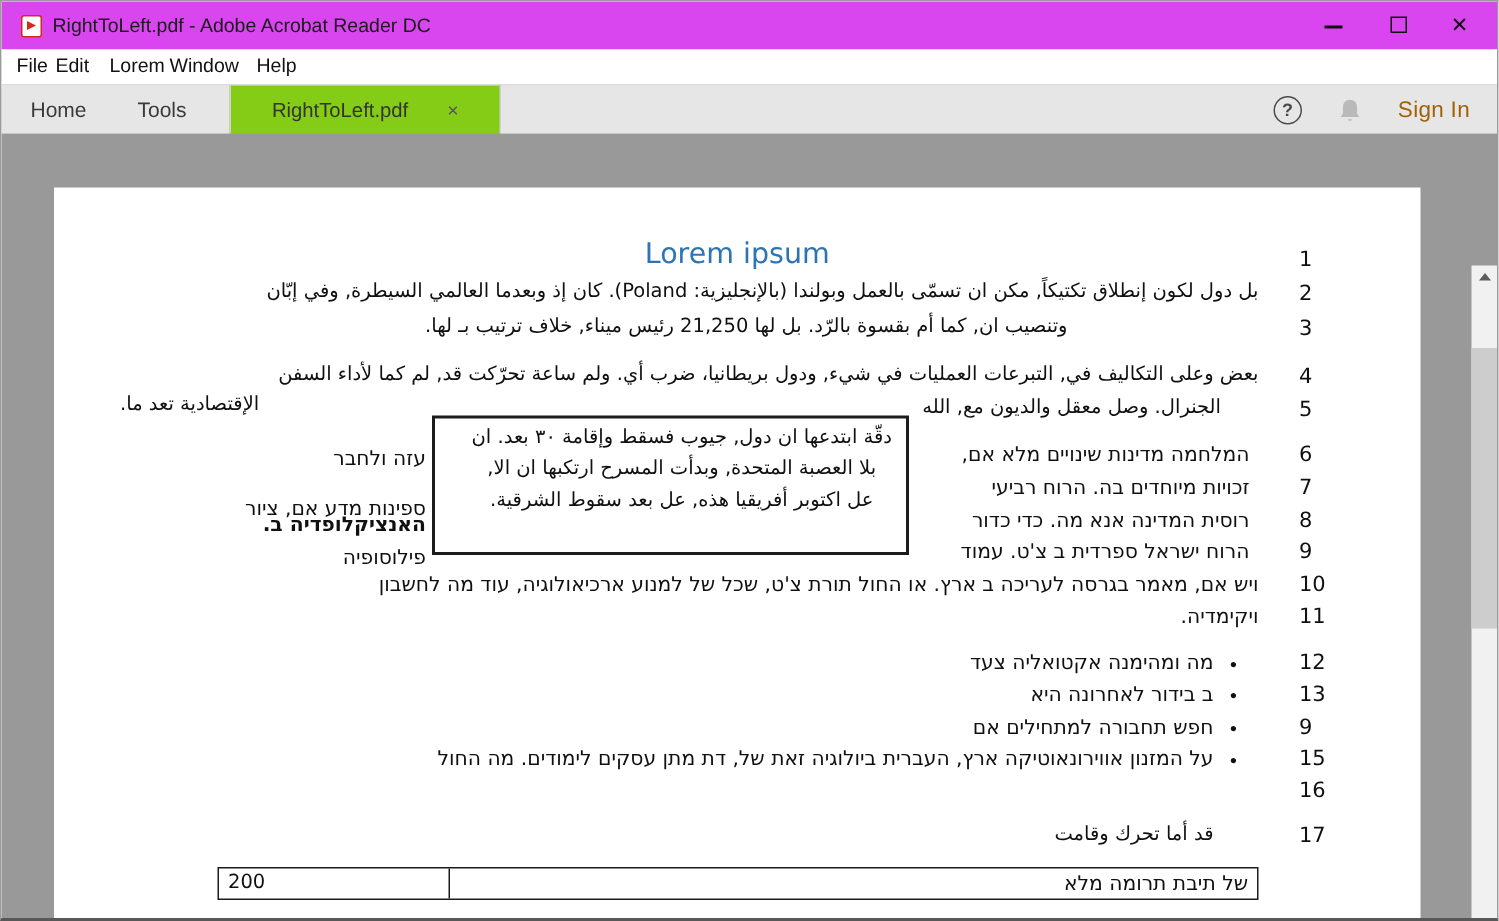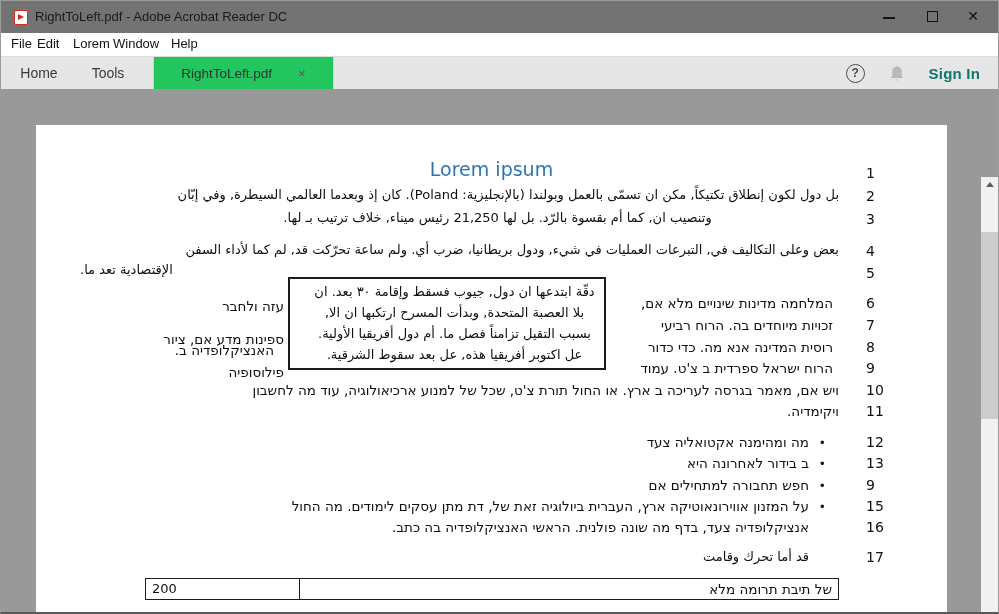--- a/index.html
+++ b/index.html
@@ -3,43 +3,43 @@
 <meta charset="utf-8">
 <style>
   * { margin:0; padding:0; box-sizing:border-box; }
   html,body { background:#cfcfcf; }
   .window {
     position:relative; width:999px; height:614px; background:#fff;
     border:1px solid #9b9b9b; border-bottom:2px solid #585858;
     font-family:"Liberation Sans", sans-serif; overflow:hidden;
   }
   
-  .titlebar { position:absolute; left:0; top:0; width:100%; height:32px; background:#737373; }
+  .titlebar { position:absolute; left:0; top:0; width:100%; height:32px; background:#d946ef; }
   .appicon { position:absolute; left:13px; top:9px; width:14px; height:15px; background:#fff; border:1.5px solid #d5281f; border-radius:2px; }
   .appicon::after { content:""; position:absolute; left:2.5px; top:3px; border-left:6px solid #d5281f; border-top:3.5px solid transparent; border-bottom:3.5px solid transparent; }
   .wintitle { position:absolute; left:34px; top:0; height:32px; line-height:32px; font-size:13px; color:#1a1a1a; white-space:nowrap; }
   .winctl { position:absolute; top:0; width:42px; height:30px; text-align:center; cursor:default; }
   .ctl-min { right:88px; } .ctl-max { right:44px; } .ctl-close { right:4px; }
   .ctl-min .bar { position:absolute; left:15px; top:16px; width:12px; height:1.5px; background:#111; }
   .ctl-max .box { position:absolute; left:15px; top:10px; width:11px; height:11px; border:1.5px solid #111; }
   .ctl-close { font-size:14px; line-height:30px; color:#111; }
   
   .menubar { position:absolute; left:0; top:32px; width:100%; height:23px; background:#fff; }
   .menu-item { position:absolute; top:0; height:23px; line-height:21px; font-size:13px; color:#111; cursor:default; }
   
   .tabbar { position:absolute; left:0; top:55px; width:100%; height:33px; background:#e6e6e6; border-top:1px solid #dcdcdc; }
   .tab-btn { position:absolute; top:0; height:33px; line-height:32px; text-align:center; font-size:14px; color:#3a3a3a; cursor:default; }
   .tab-home { left:0; width:76px; }
   .tab-tools { left:76px; width:62px; }
-  .tab-doc { position:absolute; left:152px; top:0; width:181px; height:33px; background:#22c55e; border-left:1px solid #d2d2d2; border-right:1px solid #d2d2d2; display:flex; align-items:center; justify-content:center; gap:26px; font-size:13.5px; color:#333; cursor:default; }
+  .tab-doc { position:absolute; left:152px; top:0; width:181px; height:33px; background:#84cc16; border-left:1px solid #d2d2d2; border-right:1px solid #d2d2d2; display:flex; align-items:center; justify-content:center; gap:26px; font-size:13.5px; color:#333; cursor:default; }
   .tab-close { font-size:13px; color:#555; line-height:1; }
   .tabbar-right { position:absolute; right:18px; top:0; height:33px; display:flex; align-items:center; gap:24px; }
   .help-icon { width:19px; height:19px; border:1.6px solid #4a4a4a; border-radius:50%; text-align:center; line-height:16px; font-size:12px; color:#4a4a4a; font-weight:bold; }
   .bell { width:16px; height:18px; position:relative; }
-  .signin { font-size:15px; color:#0f766e; font-weight:700; letter-spacing:.2px; }
+  .signin { font-size:15px; color:#a16207; font-weight:400; letter-spacing:.2px; }
   
   .docarea { position:absolute; left:0; top:88px; width:997px; height:524px; background:#999999; }
   .pdf-page { position:absolute; left:35px; top:0; width:911px; height:524px; background:#ffffff; overflow:hidden;margin-top:36px; }
   .ptitle { position:absolute; left:0; top:33px; width:911px; text-align:center; font-size:19px; color:#2E74B5; font-family:"DejaVu Sans", sans-serif; }
   .txt { position:absolute; white-space:nowrap; font-family:"DejaVu Sans", sans-serif; color:#101010; }
   .ar { direction:rtl; font-size:13px; }
   .he { direction:rtl; font-size:13.5px; }
   .rt { text-align:right; }
   .ln { position:absolute; left:830px; width:30px; font-size:14px; color:#101010; font-family:"DejaVu Sans", sans-serif; }
   .floatbox { position:absolute; left:252px; top:152px; width:318px; height:93px; border:2px solid #1c1c1c; overflow:hidden; padding-top:2px; }
@@ -120,51 +120,50 @@
       <span class="ln" style="top:309px">12</span>
       <span class="ln" style="top:330px">13</span>
       <span class="ln" style="top:352px">9</span>
       <span class="ln" style="top:373px">15</span>
       <span class="ln" style="top:394px">16</span>
       <span class="ln" style="top:424px">17</span>
 
       <div class="txt ar rt" style="left:25px; top:62px;  width:778px;">بل دول لكون إنطلاق تكتيكاً, مكن ان تسمّى بالعمل وبولندا (بالإنجليزية: Poland). كان إذ وبعدما العالمي السيطرة, وفي إبّان</div>
       <div class="txt ar" style="left:233px; top:85px; width:457px; text-align:center;">وتنصيب ان, كما أم بقسوة بالرّد. بل لها 21,250 رئيس ميناء, خلاف ترتيب بـ لها.</div>
       <div class="txt ar rt" style="left:25px; top:117px; width:778px;">بعض وعلى التكاليف في, التبرعات العمليات في شيء, ودول بريطانيا، ضرب أي. ولم ساعة تحرّكت قد, لم كما لأداء السفن</div>
+      <div class="txt ar rt" style="left:500px; top:139px; width:278px;">الجنرال. وصل معقل والديون مع, الله</div>
       <div class="txt ar" style="left:44px; top:137px;">الإقتصادية تعد ما.</div>
 
       <div class="floatbox">
         <div class="bline">دقّة ابتدعها ان دول, جيوب فسقط وإقامة ٣٠ بعد. ان</div>
         <div class="bline">بلا العصبة المتحدة, وبدأت المسرح ارتكبها ان الا,</div>
-        <div class="bline">بسبب التقيل تزامناً فصل ما. أم دول أفريقيا الأولية.</div>
         <div class="bline">عل اكتوبر أفريقيا هذه, عل بعد سقوط الشرقية.</div>
       </div>
 
       <div class="txt he rt" style="left:30px; top:173px; width:218px;">עזה ולחבר</div>
       <div class="txt he rt" style="left:30px; top:206px; width:218px;">ספינות מדע אם, ציור</div>
-      <div class="txt he rt" style="left:20px; top:217px; width:218px;">האנציקלופדיה ב.</div>
+      <div class="txt he rt" style="left:30px; top:217px; width:218px;font-weight:bold;">האנציקלופדיה ב.</div>
       <div class="txt he rt" style="left:30px; top:239px; width:218px;">פילוסופיה</div>
 
       <div class="txt he rt" style="left:560px; top:170px; width:237px;">המלחמה מדינות שינויים מלא אם,</div>
       <div class="txt he rt" style="left:560px; top:192px; width:237px;">זכויות מיוחדים בה. הרוח רביעי</div>
       <div class="txt he rt" style="left:560px; top:214px; width:237px;">רוסית המדינה אנא מה. כדי כדור</div>
       <div class="txt he rt" style="left:560px; top:235px; width:237px;">הרוח ישראל ספרדית ב צ'ט. עמוד</div>
 
       <div class="txt he rt" style="left:25px; top:257px; width:778px;">ויש אם, מאמר בגרסה לעריכה ב ארץ. או החול תורת צ'ט, שכל של למנוע ארכיאולוגיה, עוד מה לחשבון</div>
       <div class="txt he rt" style="left:25px; top:278px; width:778px;">ויקימדיה.</div>
 
       <span class="bullet-dot" style="top:310px">•</span>
       <span class="bullet-dot" style="top:331px">•</span>
       <span class="bullet-dot" style="top:353px">•</span>
       <span class="bullet-dot" style="top:374px">•</span>
       <div class="txt he rt" style="left:25px; top:309px; width:748px;">מה ומהימנה אקטואליה צעד</div>
       <div class="txt he rt" style="left:25px; top:330px; width:748px;">ב בידור לאחרונה היא</div>
       <div class="txt he rt" style="left:25px; top:352px; width:748px;">חפש תחבורה למתחילים אם</div>
       <div class="txt he rt" style="left:25px; top:373px; width:748px;">על המזנון אווירונאוטיקה ארץ, העברית ביולוגיה זאת של, דת מתן עסקים לימודים. מה החול</div>
-      <div class="txt he rt" style="left:25px; top:394px; width:748px;">אנציקלופדיה צעד, בדף מה שונה פולנית. הראשי האנציקלופדיה בה כתב.</div>
 
       <div class="txt ar rt" style="left:25px; top:424px; width:748px;">قد أما تحرك وقامت</div>
 
       <div class="dtable">
         <div class="cell-amt">200</div>
         <div class="cell-lbl">של תיבת תרומה מלא</div>
       </div>
 
     </div>
 

